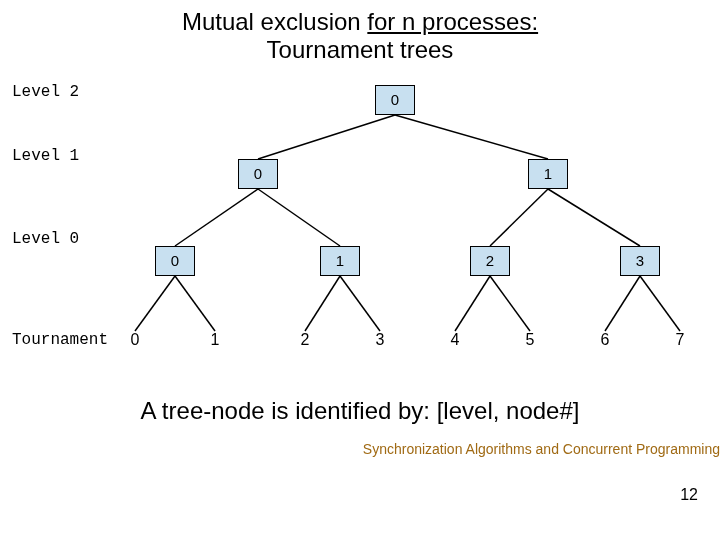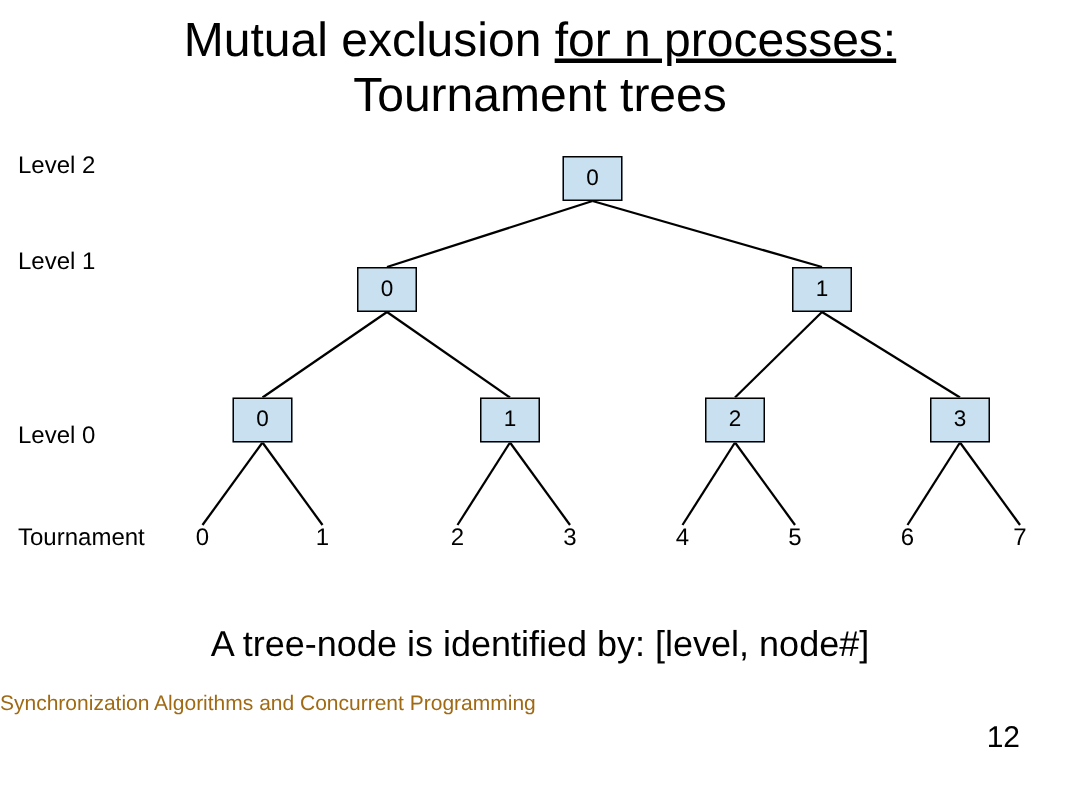--- a/index.html
+++ b/index.html
@@ -7,34 +7,34 @@
     margin: 0;
     width: 720px;
     height: 540px;
     font-family: "Comic Sans MS", cursive, sans-serif;
     background: #fff;
     position: relative;
     overflow: hidden;
   }
   .title {
     text-align: center;
-    font-size: 32px;
+    font-size: 24px;
     line-height: 1.15;
     margin-top: 8px;
   }
   .title .u { text-decoration: underline; }
   .diagram {
     position: relative;
     width: 720px;
     height: 320px;
     margin-top: 8px;
   }
   .lbl {
     position: absolute;
-    font-family: Liberation Sans, sans-serif;
+    font-family: Liberation Mono, monospace;
     font-size: 16px;
     left: 12px;
   }
   svg.edges {
     position: absolute;
     left: 0; top: 0;
     width: 720px; height: 320px;
     pointer-events: none;
   }
   .node {
@@ -53,47 +53,47 @@
     font-size: 16px;
     width: 30px;
     text-align: center;
   }
   .caption {
     text-align: center;
     font-size: 24px;
     margin-top: 6px;
   }
   .footer {
-    text-align: left;
+    text-align: right;
     font-size: 14px;
     color: #a06a14;
     margin-top: 16px;
     line-height: 1.2;
   }
   .pagenum {
     position: absolute;
-    right: 40px;
+    right: 22px;
     bottom: 36px;
     font-family: Verdana, Arial, sans-serif;
-    font-size: 20px;
+    font-size: 16px;
   }
 </style>
 </head>
 <body>
 
 <div class="title">
   <span>Mutual exclusion </span><span class="u">for n processes:</span><br>
   <span>Tournament trees</span>
 </div>
 
 <div class="diagram">
 
   <div class="lbl" style="top:12px">Level 2</div>
   <div class="lbl" style="top:76px">Level 1</div>
-  <div class="lbl" style="top:192px">Level 0</div>
+  <div class="lbl" style="top:159px">Level 0</div>
   <div class="lbl" style="top:260px">Tournament</div>
 
   <svg class="edges">
     <line x1="395" y1="44" x2="258" y2="88" stroke="#000" stroke-width="1.5"></line>
     <line x1="395" y1="44" x2="548" y2="88" stroke="#000" stroke-width="1.5"></line>
     <line x1="258" y1="118" x2="175" y2="175" stroke="#000" stroke-width="1.5"></line>
     <line x1="258" y1="118" x2="340" y2="175" stroke="#000" stroke-width="1.5"></line>
     <line x1="548" y1="118" x2="490" y2="175" stroke="#000" stroke-width="1.5"></line>
     <line x1="548" y1="118" x2="640" y2="175" stroke="#000" stroke-width="1.5"></line>
     <line x1="175" y1="205" x2="135" y2="260" stroke="#000" stroke-width="1.5"></line>

